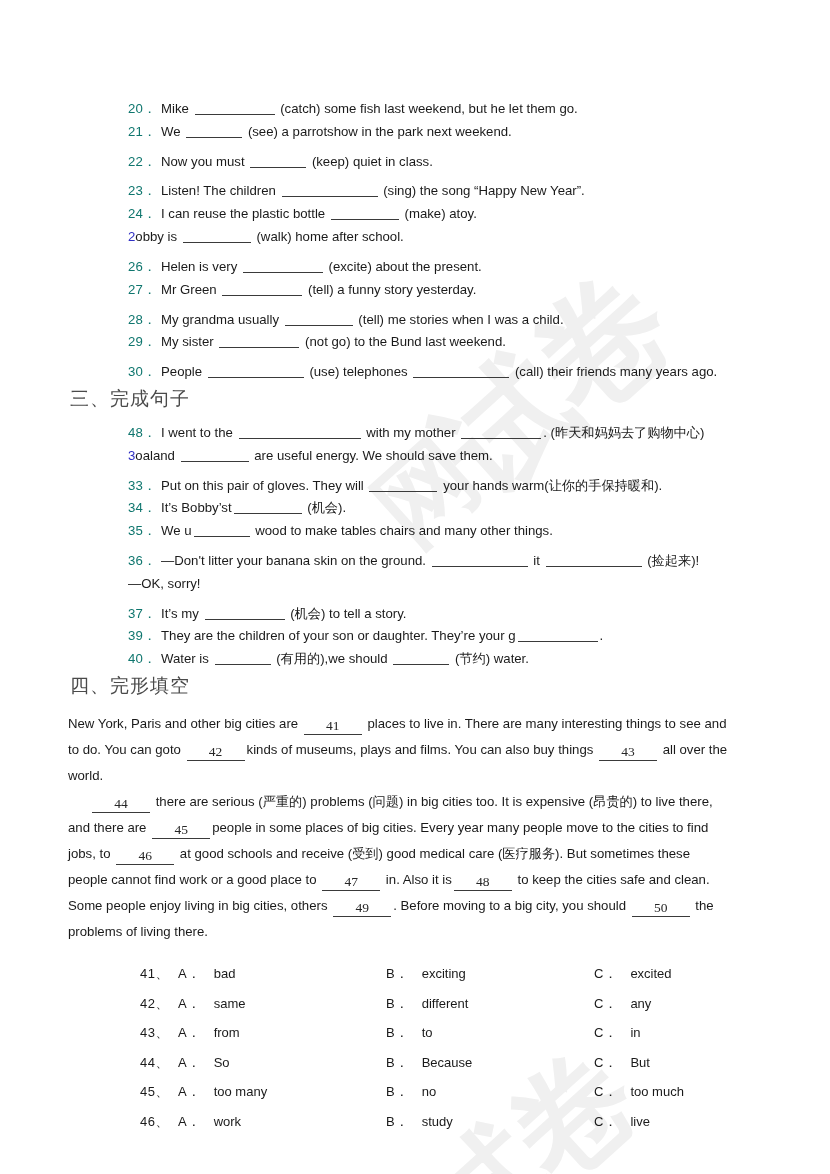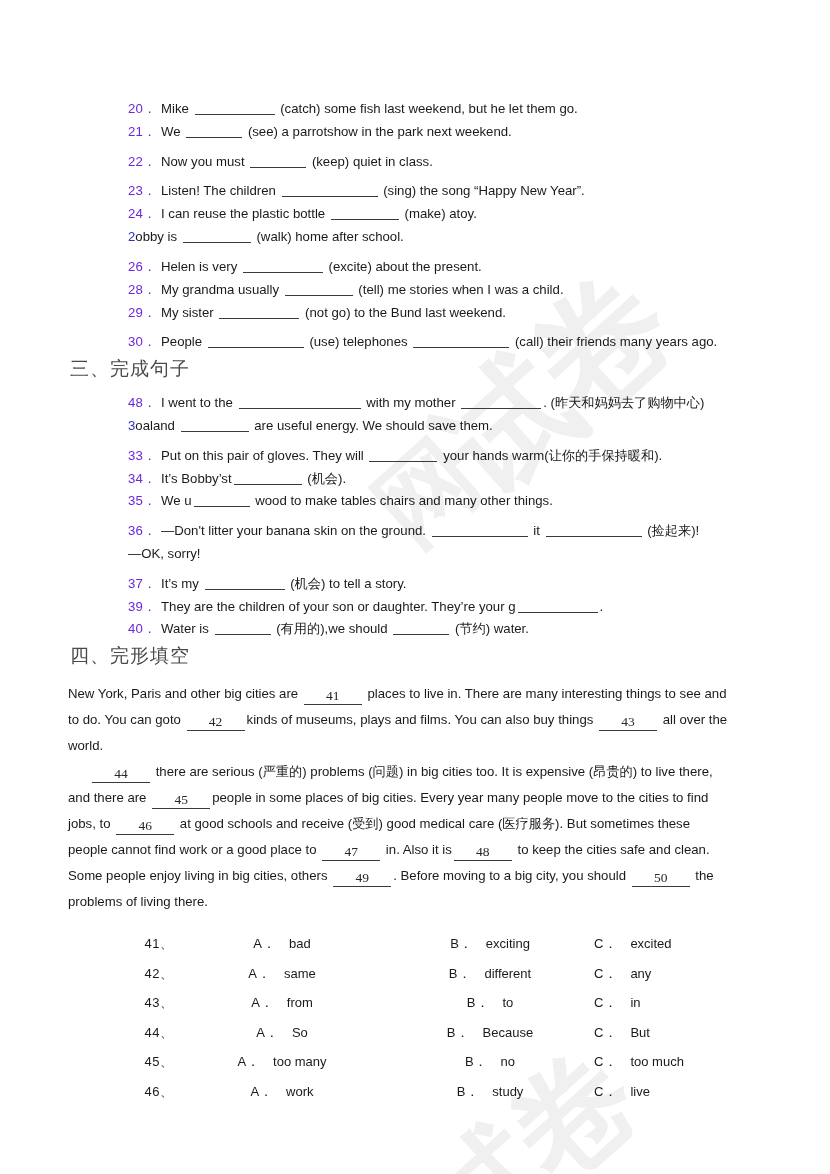--- a/index.html
+++ b/index.html
@@ -69,21 +69,21 @@
     color: #1a1a1a;
     white-space: nowrap;
   }
   .q-line.gap-md { margin-bottom: 12px; }
   .q-line.gap-sm { margin-bottom: 5px; }
 
   .q-num {
     position: absolute;
     left: 128px;
     top: 0;
-    color: #6d28d9;
+    color: #0f766e;
     font-size: 13.2px;
     letter-spacing: 0.2px;
     text-align: center;
   }
   .q-body {
     display: inline-block;
     margin-left: 33px;
   }
   .q-line.no-num .q-body { margin-left: 0; }
 
@@ -149,21 +149,20 @@
     margin-top: 20px;
     padding-left: 140px;
     font-size: 13px;
     color: #1a1a1a;
   }
   .mc-row {
     display: flex;
     align-items: baseline;
     margin-bottom: 11.5px;
     white-space: nowrap;
-    text-align: center;
   }
   .mc-num {
     width: 38px;
     flex: 0 0 38px;
     letter-spacing: 0.5px;
   }
   .mc-opt {
     flex: 0 0 208px;
   }
   .mc-opt:last-child { flex: 0 0 auto; }
@@ -182,20 +181,21 @@
   <div class="content">
 
     <div id="fill-in-block">
         <div class="q-line gap-sm"><span class="q-num">20．</span><span class="q-body">Mike <span class="bl bl-xl"></span> (catch) some fish last weekend, but he let them go.</span></div>
         <div class="q-line gap-md"><span class="q-num">21．</span><span class="q-body">We <span class="bl bl-m"></span> (see) a parrotshow in the park next weekend.</span></div>
         <div class="q-line gap-md"><span class="q-num">22．</span><span class="q-body">Now you must <span class="bl bl-m"></span> (keep) quiet in class.</span></div>
         <div class="q-line gap-sm"><span class="q-num">23．</span><span class="q-body">Listen! The children <span class="bl bl-xxl"></span> (sing) the song “Happy New Year”.</span></div>
         <div class="q-line gap-sm"><span class="q-num">24．</span><span class="q-body">I can reuse the plastic bottle <span class="bl bl-l"></span> (make) atoy.</span></div>
         <div class="q-line gap-md no-num"><span class="q-body" style="margin-left: 0px;"><span class="q-num-inline">2</span>obby is <span class="bl bl-l"></span> (walk) home after school.</span></div>
         <div class="q-line gap-sm"><span class="q-num">26．</span><span class="q-body">Helen is very <span class="bl bl-xl"></span> (excite) about the present.</span></div>
+        <div class="q-line gap-md"><span class="q-num">27．</span><span class="q-body">Mr Green <span class="bl bl-xl"></span> (tell) a funny story yesterday.</span></div>
         <div class="q-line gap-sm"><span class="q-num">28．</span><span class="q-body">My grandma usually <span class="bl bl-l"></span> (tell) me stories when I was a child.</span></div>
         <div class="q-line gap-md"><span class="q-num">29．</span><span class="q-body">My sister <span class="bl bl-xl"></span> (not go) to the Bund last weekend.</span></div>
         <div class="q-line gap-sm"><span class="q-num">30．</span><span class="q-body">People <span class="bl bl-xxl"></span> (use) telephones <span class="bl bl-xxl"></span> (call) their friends many years ago.</span></div>
       </div>
 
     <div class="section-head">三、完成句子</div>
 
     <div id="section-three-block">
         <div class="q-line gap-sm"><span class="q-num">48．</span><span class="q-body">I went to the <span class="bl bl-w"></span> with my mother <span class="bl bl-xl"></span>. (昨天和妈妈去了购物中心)</span></div>
         <div class="q-line gap-md no-num"><span class="q-body" style="margin-left: 0px;"><span class="q-num-inline">3</span>oaland <span class="bl bl-l"></span> are useful energy. We should save them.</span></div>

